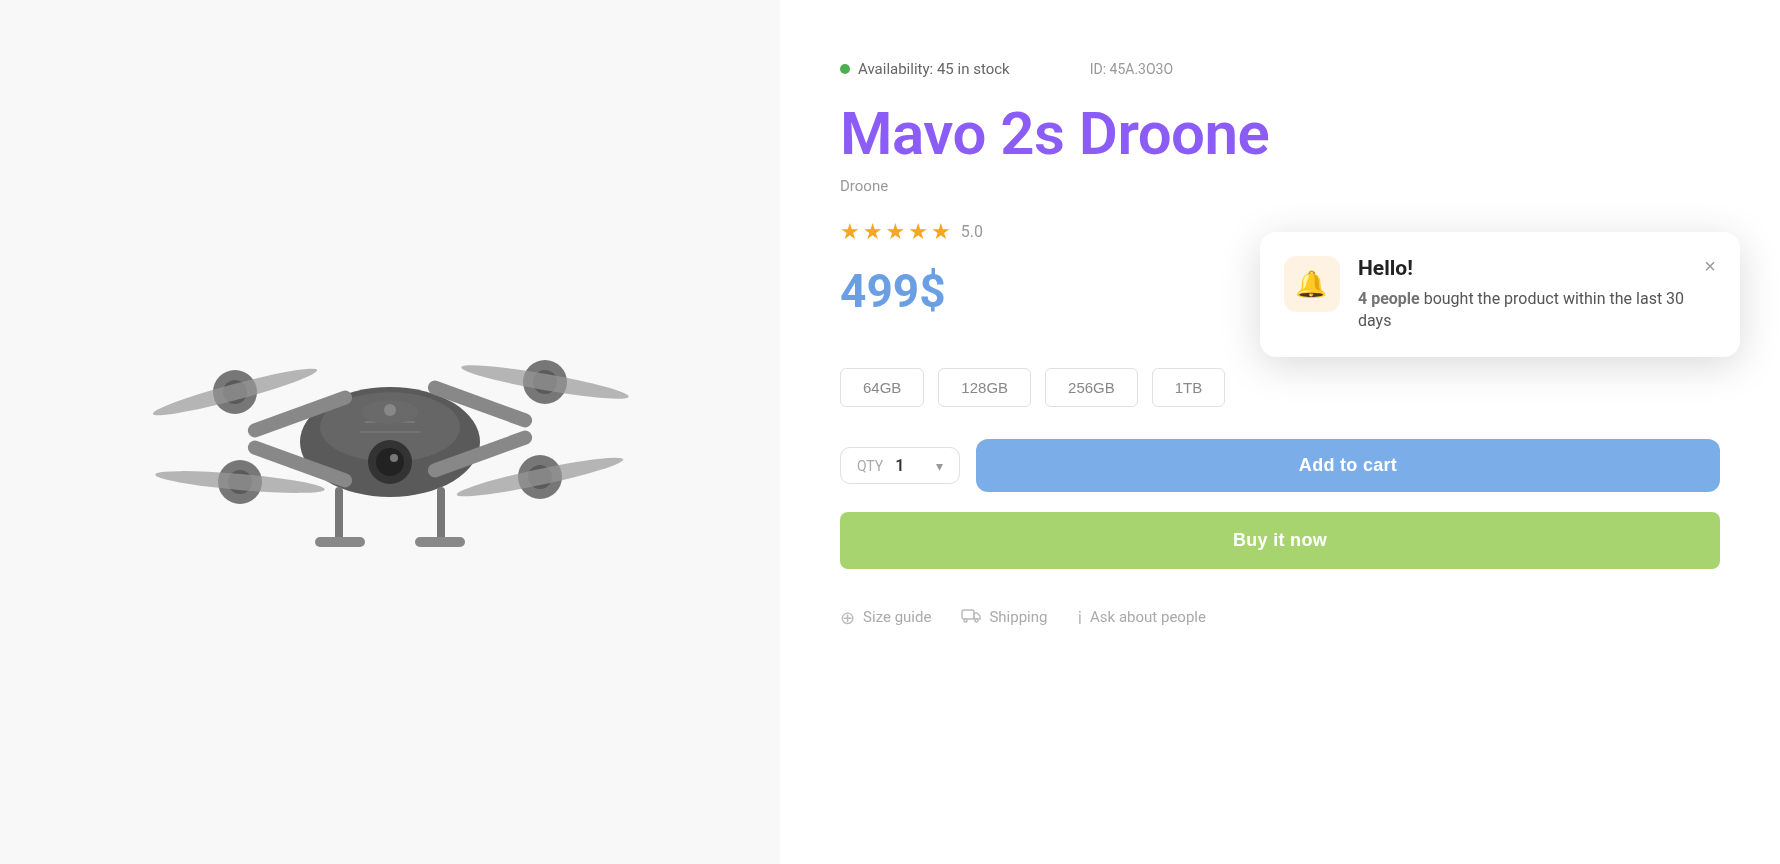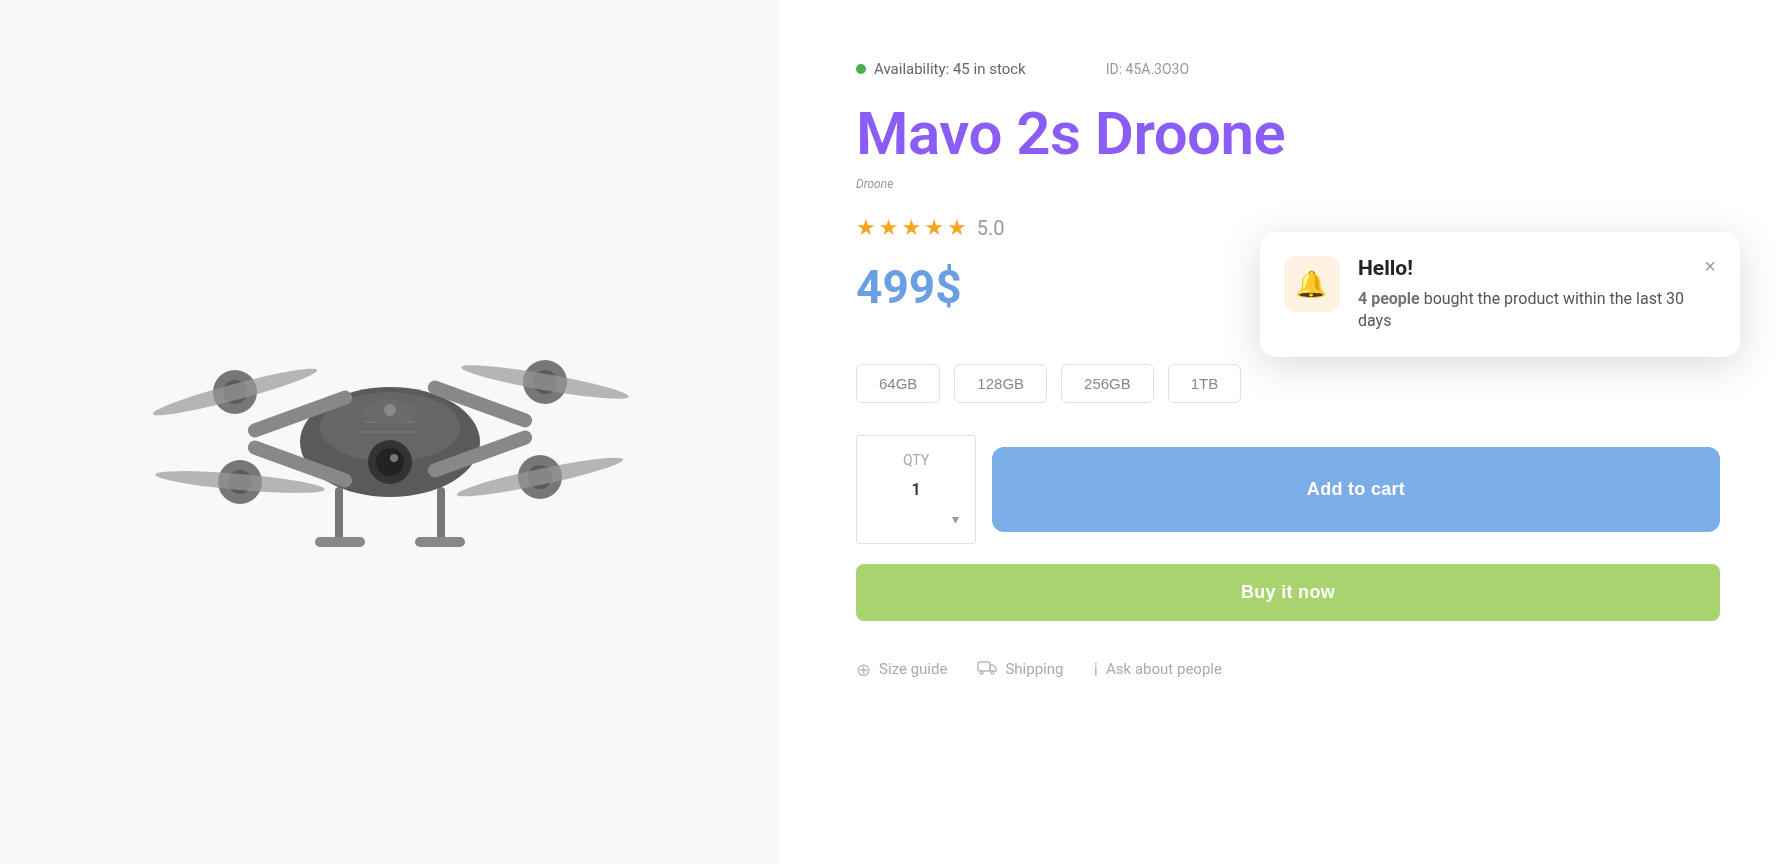--- a/index.html
+++ b/index.html
@@ -10,21 +10,20 @@
       font-family: -apple-system, BlinkMacSystemFont, 'Segoe UI', Roboto, sans-serif;
       overflow: hidden;
       position: relative;
     }
 
     .page-container {
       width: 100%;
       height: 100%;
       display: flex;
       position: relative;
-      gap: 16px;
     }
 
     
     .image-section {
       width: 780px;
       height: 100%;
       display: flex;
       align-items: center;
       justify-content: center;
       position: relative;
@@ -84,23 +83,22 @@
     .product-title {
       font-size: 60px;
       font-weight: 600;
       color: #8b5cf6;
       margin-bottom: 8px;
       letter-spacing: -0.5px;
     }
 
     .product-subtitle {
       color: #999;
-      font-size: 12px;
+      font-size: 15px;
       margin-bottom: 24px;
-      font-style: italic;
     }
 
     
     .rating-row {
       display: flex;
       align-items: center;
       gap: 10px;
       margin-bottom: 20px;
     }
 
@@ -109,21 +107,21 @@
       gap: 3px;
     }
 
     .star {
       color: #f5a623;
       font-size: 22px;
     }
 
     .rating-value {
       color: #999;
-      font-size: 20px;
+      font-size: 16px;
     }
 
     
     .price {
       font-size: 46px;
       font-weight: 700;
       color: #6b9fe4;
       margin-bottom: 30px;
     }
 
@@ -151,28 +149,27 @@
       gap: 16px;
       align-items: center;
       margin-bottom: 20px;
     }
 
     .qty-selector {
       display: flex;
       align-items: center;
       gap: 12px;
       border: 1.5px solid #e0e0e0;
-      border-radius: 3px;
-      padding: 16px 16px;
+      border-radius: 10px;
+      padding: 8px 16px;
       font-size: 16px;
       color: #444;
       min-width: 120px;
       background: #fff;
       cursor: pointer;
-      flex-direction: column;
     }
 
     .qty-label {
       color: #aaa;
       font-size: 14px;
     }
 
     .qty-value {
       font-weight: 600;
       color: #333;
@@ -183,21 +180,21 @@
       font-size: 14px;
       margin-left: auto;
     }
 
     .add-to-cart-btn {
       flex: 1;
       background: #7baee8;
       color: #fff;
       border: none;
       border-radius: 12px;
-      padding: 32px 30px;
+      padding: 16px 30px;
       font-size: 18px;
       font-weight: 600;
       cursor: pointer;
       letter-spacing: 0.3px;
     }
 
     
     .buy-now-btn {
       width: 100%;
       background: #a8d470;

